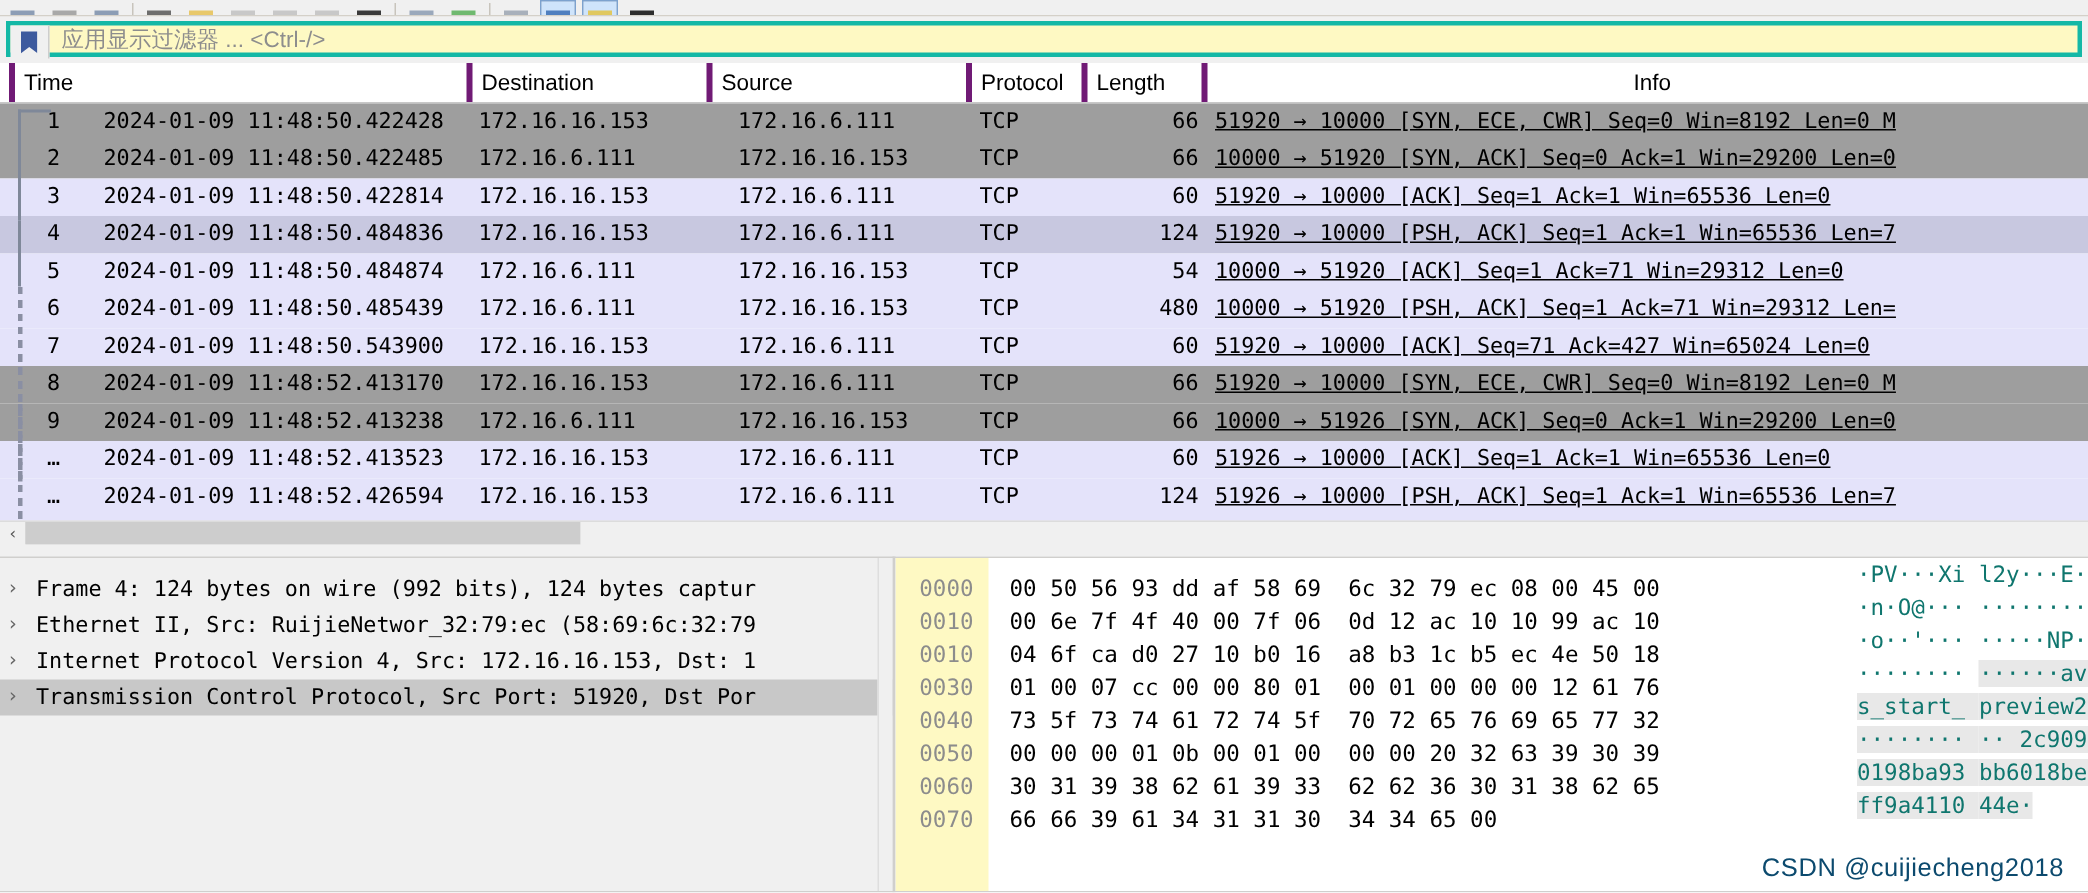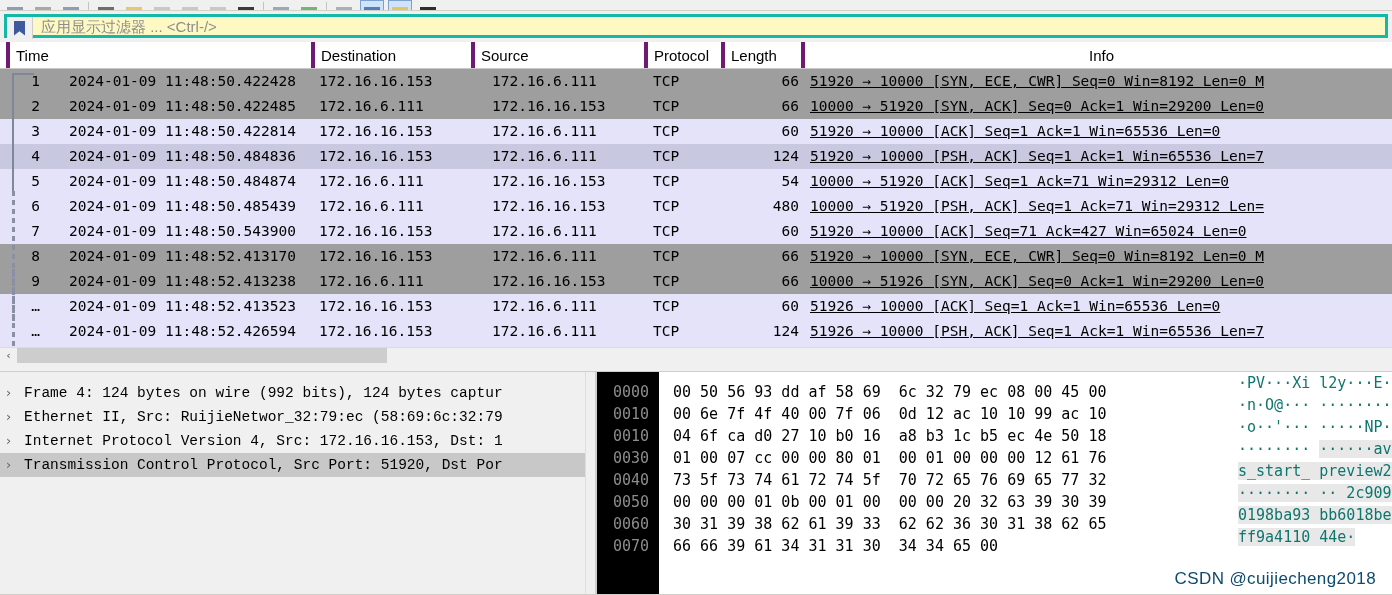--- a/index.html
+++ b/index.html
@@ -250,21 +250,21 @@
     color: #000;
   }
   .dt-row.sel { background: #c8c8c8; }
   .dt-arrow {
     width: 18px;
     color: #666;
     font-size: 13px;
     flex: 0 0 auto;
     font-family: "DejaVu Sans", sans-serif;
   }
-  .dt-text { overflow: hidden; white-space: nowrap; font-family: Liberation Mono, monospace; }
+  .dt-text { overflow: hidden; white-space: nowrap; }
   .dt-vscroll {
     position: absolute;
     top: 0; right: 0;
     width: 10px; height: 100%;
     background: #f0f0f0;
     border-left: 1px solid #dedede;
   }
 
   
   .hex-pane {
@@ -272,21 +272,21 @@
     height: 224px;
     background: #ffffff;
     border: 1px solid #d0cfcd;
     border-right: none;
     position: relative;
     overflow: hidden;
     display: flex;
   }
   .hex-gutter {
     width: 62px;
-    background: #000000;
+    background: #fef9c3;
     flex: 0 0 auto;
     padding-top: 9px;
   }
   .hex-main {
     flex: 1 1 auto;
     padding-top: 9px;
     padding-left: 14px;
     position: relative;
   }
   .hx-row {

